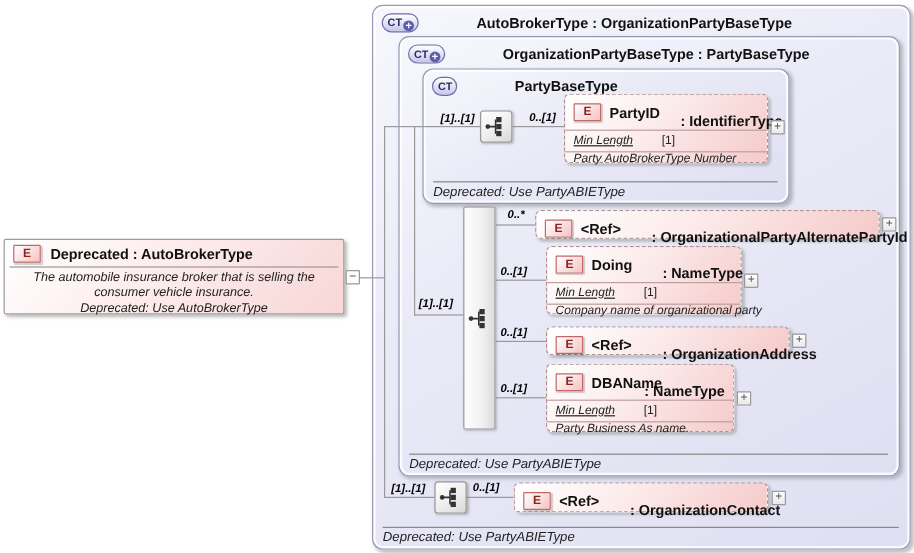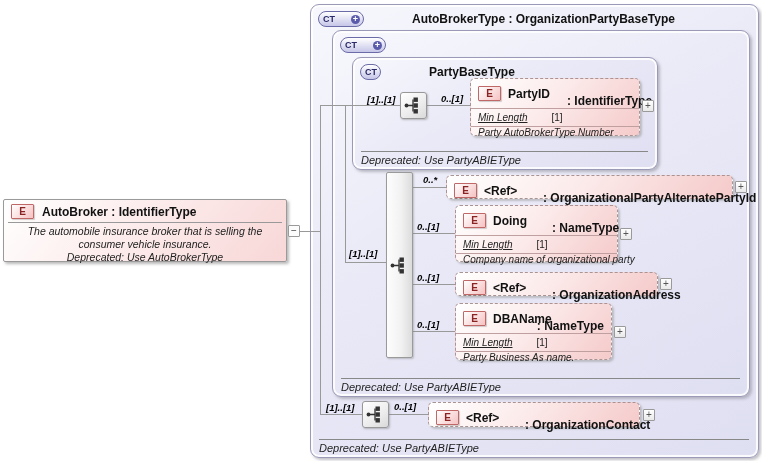--- a/index.html
+++ b/index.html
@@ -6,21 +6,21 @@
   #stage{position:relative;width:762px;height:461px;background:#ffffff;
          font-family:"Liberation Sans",sans-serif;overflow:hidden;}
 
   
   .ct-box{position:absolute;border:1px solid #9a9ab8;border-radius:9px;
           background:linear-gradient(150deg,#f7f7fd 0%,#e9e9f7 45%,#dfdff2 100%);
           box-shadow:inset 0 0 0 2px rgba(255,255,255,.85),2px 2px 3px rgba(140,140,150,.55);
           z-index:1;}
   .ct-header{display:flex;align-items:center;gap:7px;padding:6px 6px 0 7px;}
   .ct-title{font-size:12px;font-weight:bold;color:#111;white-space:nowrap;margin-left:41px;}
-  .ct-badge{display:inline-flex;align-items:center;gap:16px;height:14px;padding:0 3px 0 4px;
+  .ct-badge{display:inline-flex;align-items:flex-end;gap:1px;height:14px;padding:0 3px 0 4px;
             border:1px solid #6b6ba8;border-radius:8px;
             background:linear-gradient(180deg,#ffffff,#c6c6e8);
             font-size:9px;font-weight:bold;color:#2a2a6a;line-height:14px;}
   .ct-plus{display:inline-block;width:9px;height:9px;border-radius:50%;background:#5b5bac;
            color:#fff;font-size:9px;line-height:9px;text-align:center;font-weight:bold;}
   .dep-footer{position:absolute;left:8px;right:9px;bottom:3px;border-top:1px solid #888;
               padding-top:2px;font-size:11px;font-style:italic;color:#222;}
 
   
   .elem-box{position:absolute;border:1px dashed #a89494;border-radius:5px;
@@ -87,38 +87,39 @@
     </div>
     <div class="dep-footer">Deprecated: Use PartyABIEType</div>
   </div>
 
   <div class="ct-box" style="left:332px;top:30px;width:416px;height:365px">
     <div class="ct-header">
       <span class="ct-badge">
           <span>CT</span>
           <span class="ct-plus">+</span>
         </span>
+      <span class="ct-title">OrganizationPartyBaseType : PartyBaseType</span>
     </div>
     <div class="dep-footer">Deprecated: Use PartyABIEType</div>
   </div>
 
   <div class="ct-box" style="left:352px;top:57px;width:304px;height:111px">
     <div class="ct-header">
       <span class="ct-badge">
           <span>CT</span>
         </span>
       <span class="ct-title">PartyBaseType</span>
     </div>
     <div class="dep-footer">Deprecated: Use PartyABIEType</div>
   </div>
 
   <div class="root-box">
     <div class="root-header">
       <span class="e-badge">E</span>
-      <span class="root-title">AutoBroker : IdentifierType</span>
+      <span class="root-title">Deprecated : AutoBrokerType</span>
     </div>
     <div class="root-sep"></div>
     <div class="root-annot">
       <div>The automobile insurance broker that is selling the consumer vehicle insurance.</div>
       <div>Deprecated: Use AutoBrokerType</div>
     </div>
   </div>
 
   <div class="minus-btn" style="left:288px;top:225px">−</div>
   <div class="hline" style="left:300px;top:231px;width:21px"></div>

